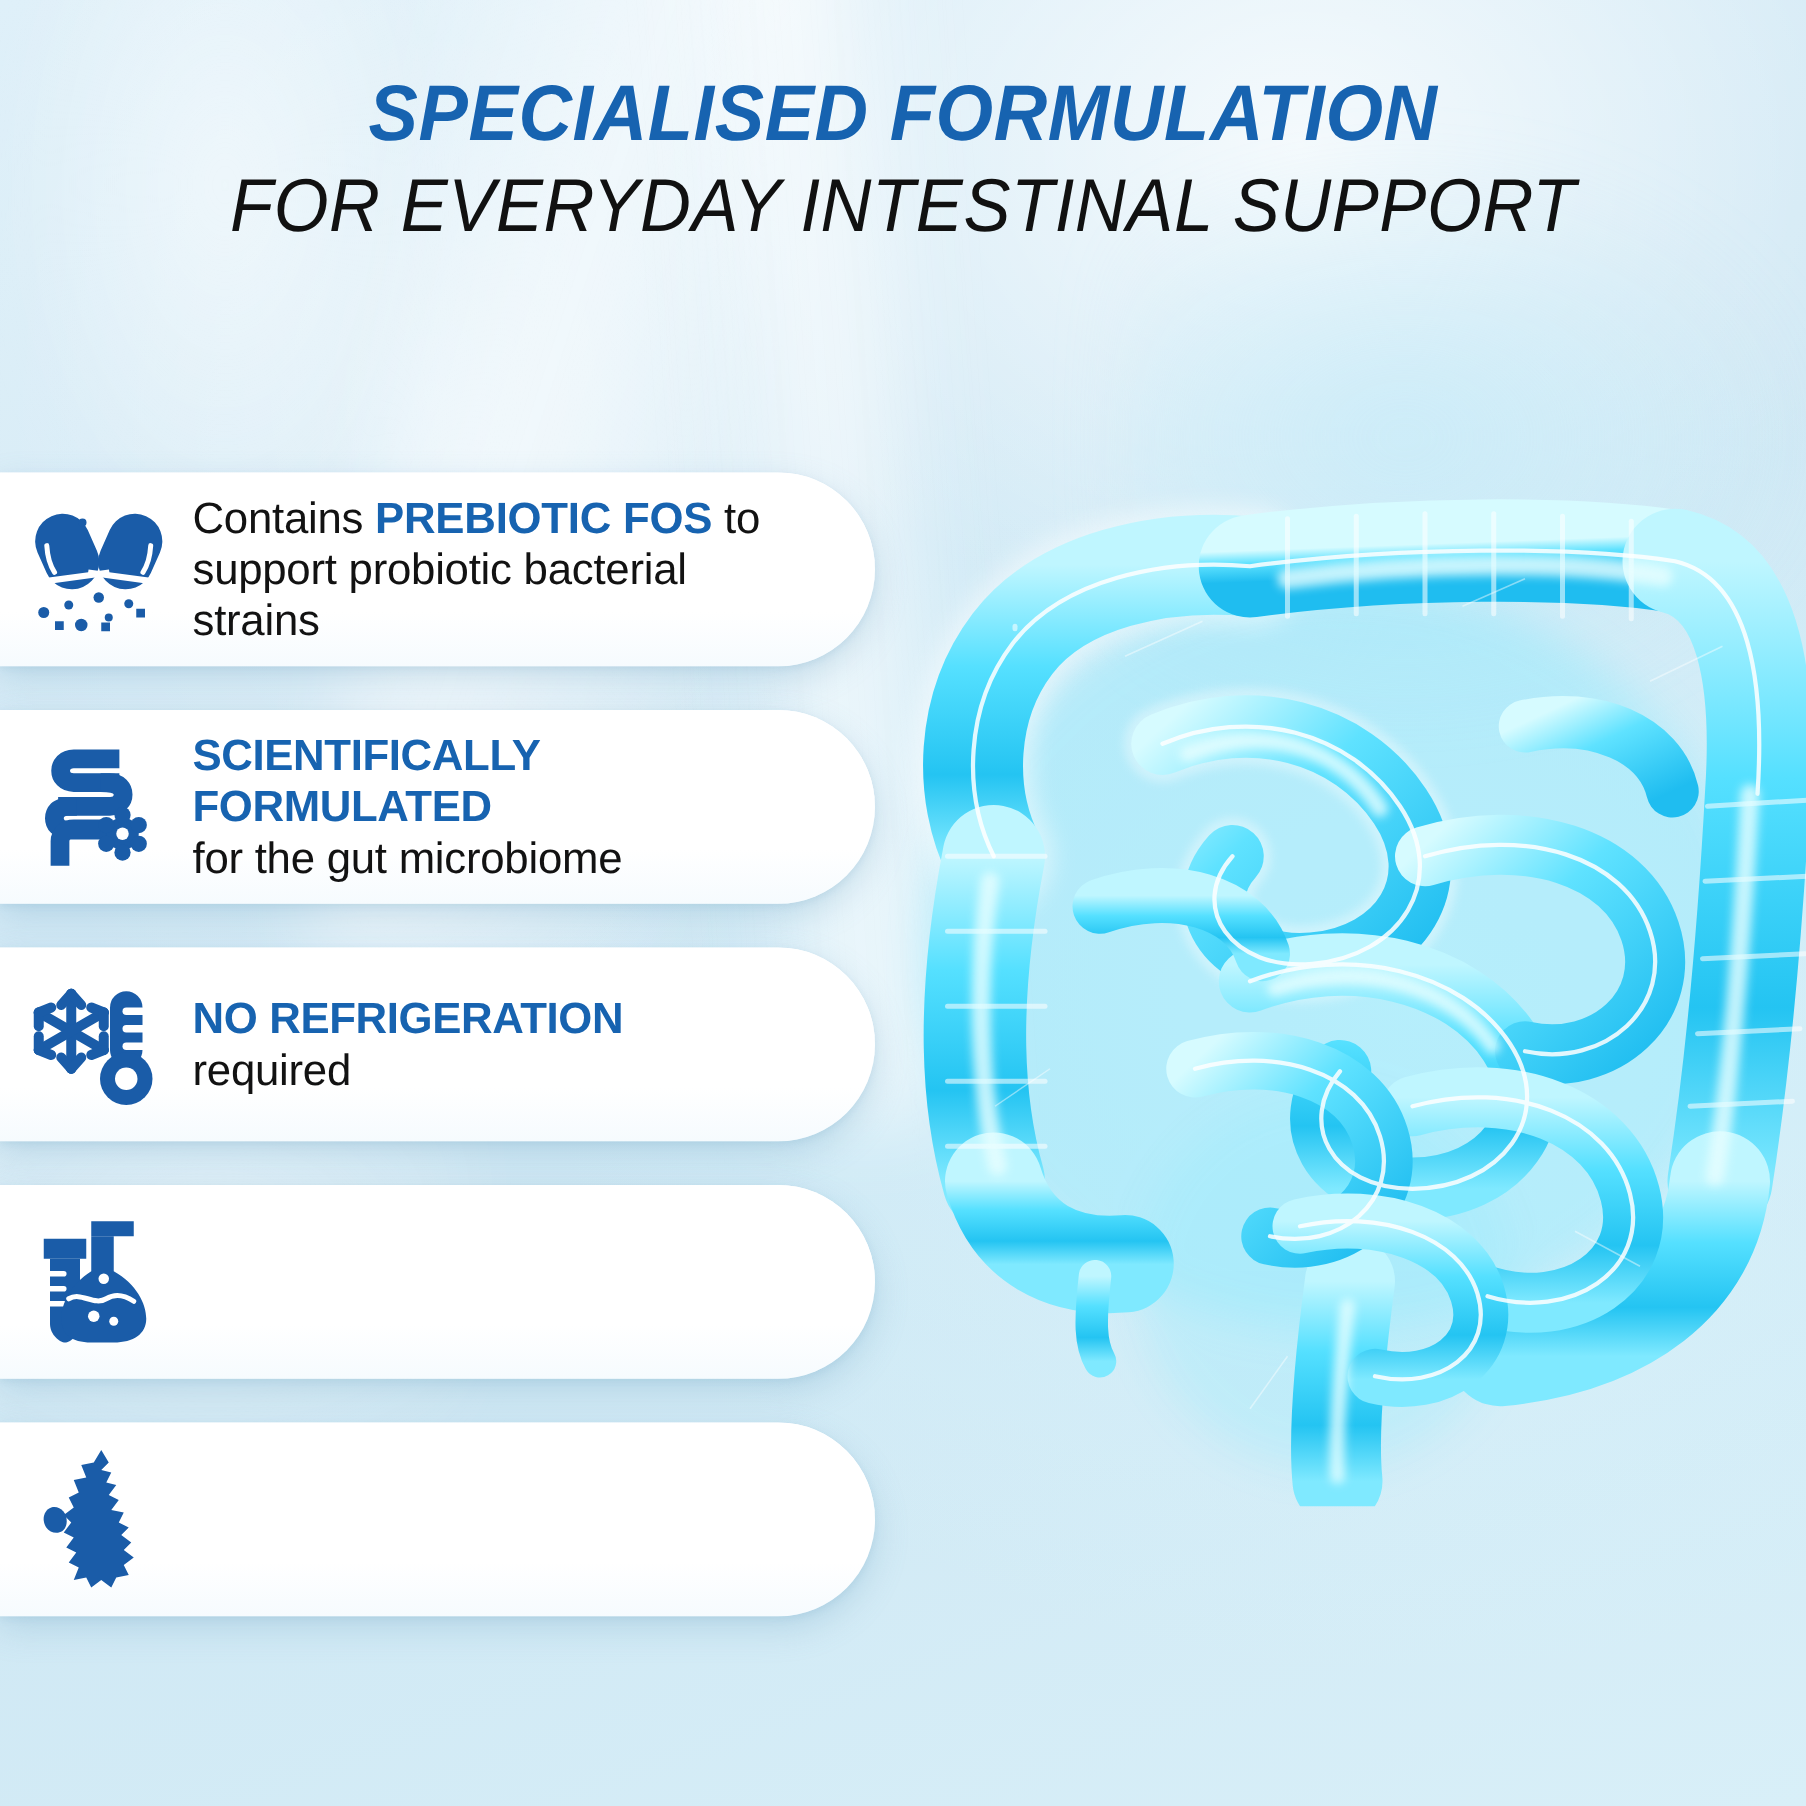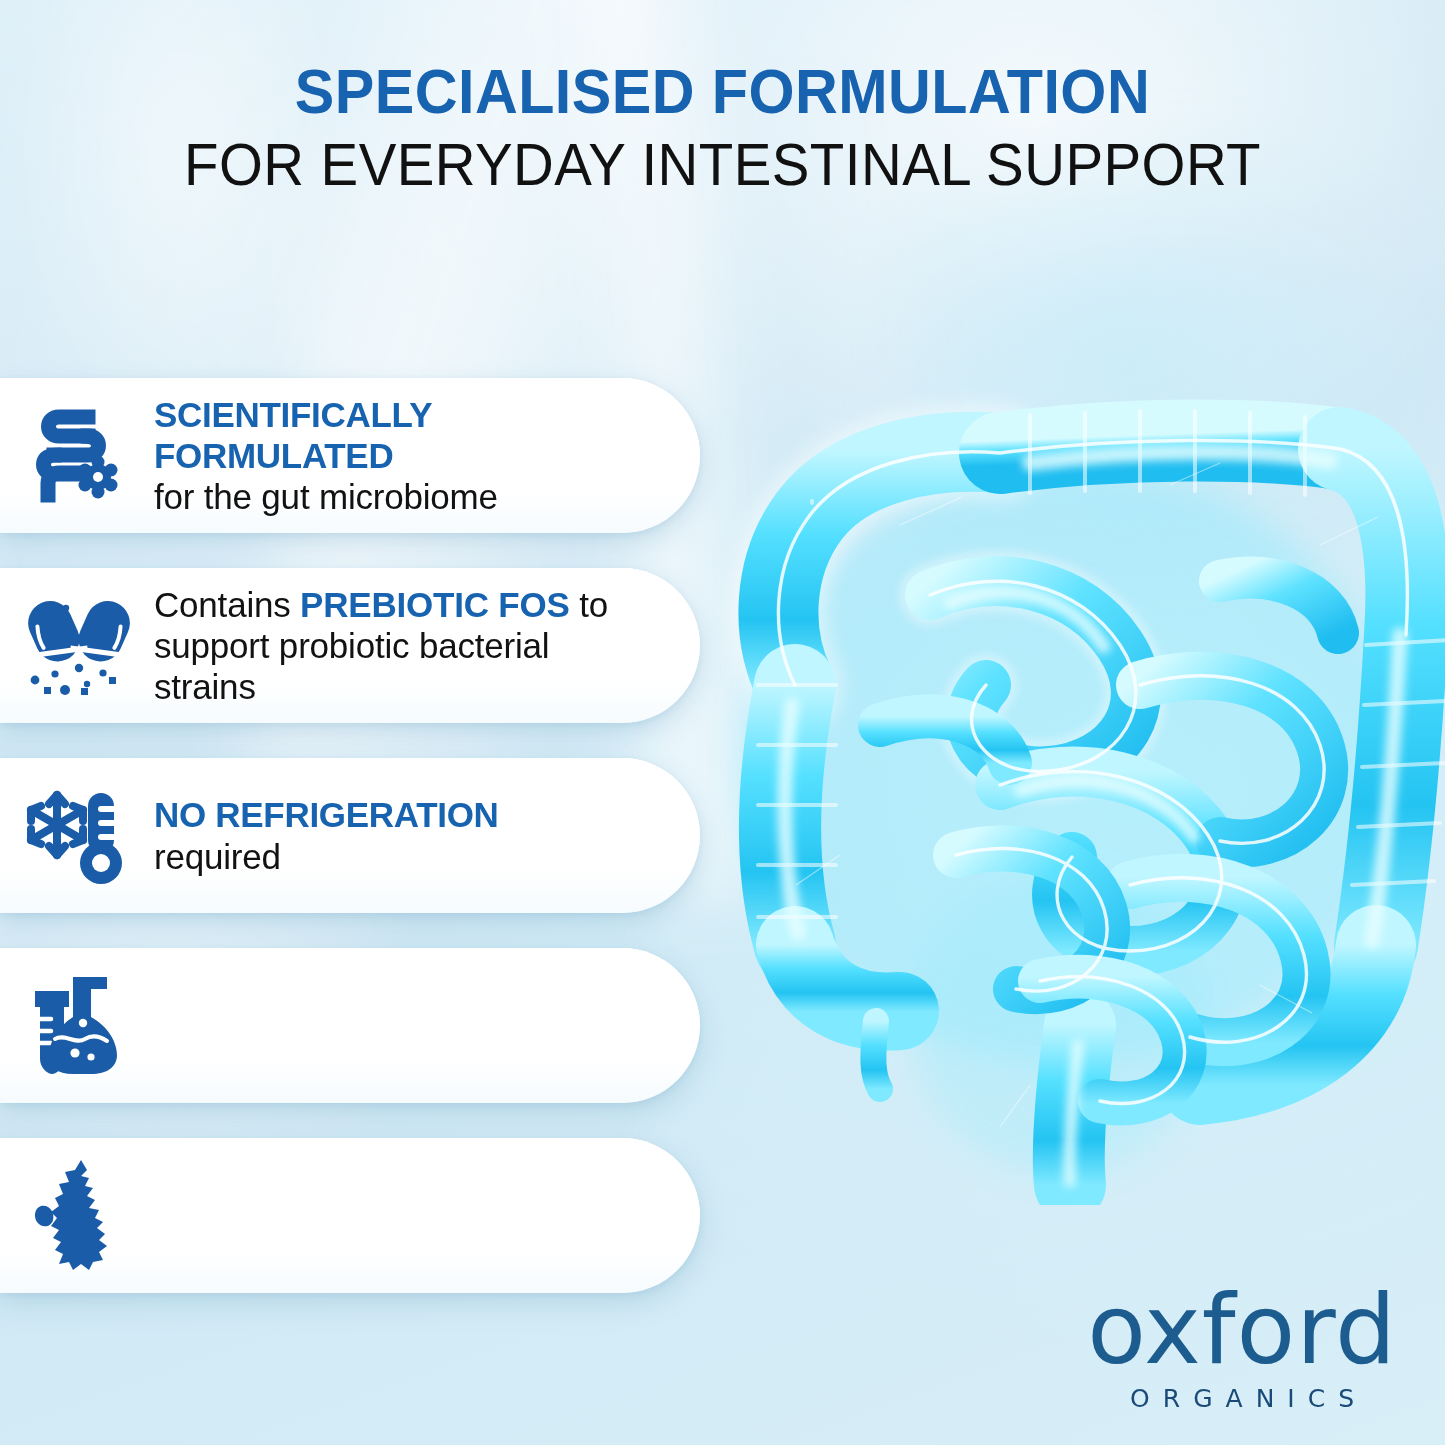--- a/index.html
+++ b/index.html
@@ -28,21 +28,21 @@
     background:radial-gradient(ellipse at 50% 40%,rgba(255,255,255,.45) 0%,rgba(255,255,255,0) 70%);
     filter:blur(20px);}
   .streak.d{top:780px;left:-140px;width:520px;height:420px;
     background:radial-gradient(ellipse at 60% 50%,rgba(255,255,255,.40) 0%,rgba(255,255,255,0) 72%);
     filter:blur(26px);}
   .streak.e{top:120px;left:900px;width:560px;height:460px;
     background:radial-gradient(ellipse at 40% 50%,rgba(186,232,248,.55) 0%,rgba(186,232,248,0) 70%);
     filter:blur(28px);}
 
   
-  #headings{position:absolute;top:58px;left:0;width:1445px;text-align:center;z-index:6;}
+  #headings{position:absolute;top:58px;left:0;width:1445px;text-align:center;z-index:6;font-style:italic;}
   .h-line1{
     font-size:63px;font-weight:bold;letter-spacing:.5px;
     color:#1763b0;line-height:1.05;white-space:nowrap;
     font-family:"Liberation Sans", sans-serif;
     transform:scaleX(.94);
   }
   .h-line2{
     font-size:60px;font-weight:normal;letter-spacing:.5px;
     color:#111111;line-height:1.15;white-space:nowrap;margin-top:6px;
     font-family:"Liberation Sans", sans-serif;
@@ -230,47 +230,20 @@
         <path d="M620,160 L678,132"></path>
           <path d="M140,470 L96,500"></path>
         <path d="M560,600 L612,628"></path>
           <path d="M330,700 L300,742"></path>
       </g>
     </svg>
   </div>
 
   <div id="cards">
 
-    <div class="card compact">
-      <div class="icon">
-        <svg width="106" height="106" viewBox="0 0 106 106" xmlns="http://www.w3.org/2000/svg">
-          <g fill="none" stroke="#1a5ca8" stroke-width="15" stroke-linecap="square">
-            <path d="M62,14 L33,14 C19,14 19,33 33,33 L62,33"></path>
-            <path d="M62,33 C76,33 76,52 62,52 L28,52"></path>
-            <path d="M28,52 C14,52 14,71 28,71 L62,71"></path>
-          </g>
-          <path d="M22,92 L22,80 C22,74 27,70 33,70 L56,70" fill="none" stroke="#1a5ca8" stroke-width="15" stroke-linecap="square"></path>
-          <g fill="#1a5ca8" transform="translate(72,74)">
-            <circle cx="0" cy="0" r="13"></circle>
-            <circle cx="0" cy="-15" r="6.5"></circle>
-            <circle cx="13" cy="-7" r="6.5"></circle>
-            <circle cx="13" cy="8" r="6.5"></circle>
-            <circle cx="0" cy="15" r="6.5"></circle>
-            <circle cx="-13" cy="8" r="6.5"></circle>
-            <circle cx="-13" cy="-7" r="6.5"></circle>
-          </g>
-          <circle cx="72" cy="74" r="5" fill="#ffffff"></circle>
-        </svg>
-      </div>
-      <div class="txt">
-        <span class="blue-strong">SCIENTIFICALLY FORMULATED</span>
-        <span class="plain">for the gut microbiome</span>
-      </div>
-    </div>
-
     <div class="card">
       <div class="icon">
         <svg width="120" height="104" viewBox="0 0 120 104" xmlns="http://www.w3.org/2000/svg">
           <g fill="#1a5ca8">
             <g transform="rotate(-24 36 40)">
               <rect x="14" y="6" width="44" height="62" rx="22"></rect>
             </g>
             <g transform="rotate(24 84 40)">
               <rect x="62" y="6" width="44" height="62" rx="22"></rect>
             </g>
@@ -292,20 +265,47 @@
             <circle cx="68" cy="90" r="3.2"></circle>
             <circle cx="46" cy="96" r="5"></circle>
             <rect x="25" y="93" width="7" height="7"></rect>
             <rect x="62" y="94" width="7" height="7"></rect>
             <rect x="90" y="83" width="7" height="7"></rect>
           </g>
         </svg>
       </div>
       <div class="txt">
         <span>Contains </span><b>PREBIOTIC FOS</b><span> to support probiotic bacterial strains</span>
+      </div>
+    </div>
+
+    <div class="card compact">
+      <div class="icon">
+        <svg width="106" height="106" viewBox="0 0 106 106" xmlns="http://www.w3.org/2000/svg">
+          <g fill="none" stroke="#1a5ca8" stroke-width="15" stroke-linecap="square">
+            <path d="M62,14 L33,14 C19,14 19,33 33,33 L62,33"></path>
+            <path d="M62,33 C76,33 76,52 62,52 L28,52"></path>
+            <path d="M28,52 C14,52 14,71 28,71 L62,71"></path>
+          </g>
+          <path d="M22,92 L22,80 C22,74 27,70 33,70 L56,70" fill="none" stroke="#1a5ca8" stroke-width="15" stroke-linecap="square"></path>
+          <g fill="#1a5ca8" transform="translate(72,74)">
+            <circle cx="0" cy="0" r="13"></circle>
+            <circle cx="0" cy="-15" r="6.5"></circle>
+            <circle cx="13" cy="-7" r="6.5"></circle>
+            <circle cx="13" cy="8" r="6.5"></circle>
+            <circle cx="0" cy="15" r="6.5"></circle>
+            <circle cx="-13" cy="8" r="6.5"></circle>
+            <circle cx="-13" cy="-7" r="6.5"></circle>
+          </g>
+          <circle cx="72" cy="74" r="5" fill="#ffffff"></circle>
+        </svg>
+      </div>
+      <div class="txt">
+        <span class="blue-strong">SCIENTIFICALLY FORMULATED</span>
+        <span class="plain">for the gut microbiome</span>
       </div>
     </div>
 
     <div class="card compact">
       <div class="icon">
         <svg width="112" height="106" viewBox="0 0 112 106" xmlns="http://www.w3.org/2000/svg">
 
           <g stroke="#1a5ca8" stroke-width="8" stroke-linecap="round" fill="none" transform="translate(34,42)">
             <path d="M0,-30 L0,30"></path>
             <path d="M-26,-15 L26,15"></path>
@@ -385,18 +385,14 @@
                      L30,48 L26,40 L34,36 L30,26 L40,24 L36,14 L46,12 Z"></path>
 
             <path d="M12,48 C6,50 4,58 8,64 C12,70 22,70 24,62 C26,54 20,46 12,48 Z"></path>
           </g>
         </svg>
       </div>
     </div>
 
   </div>
 
-  <div id="logo">
-    <div class="logo-word">oxford</div>
-    <div class="logo-sub">ORGANICS</div>
-  </div>
 
 </div>
 
 </body></html>

